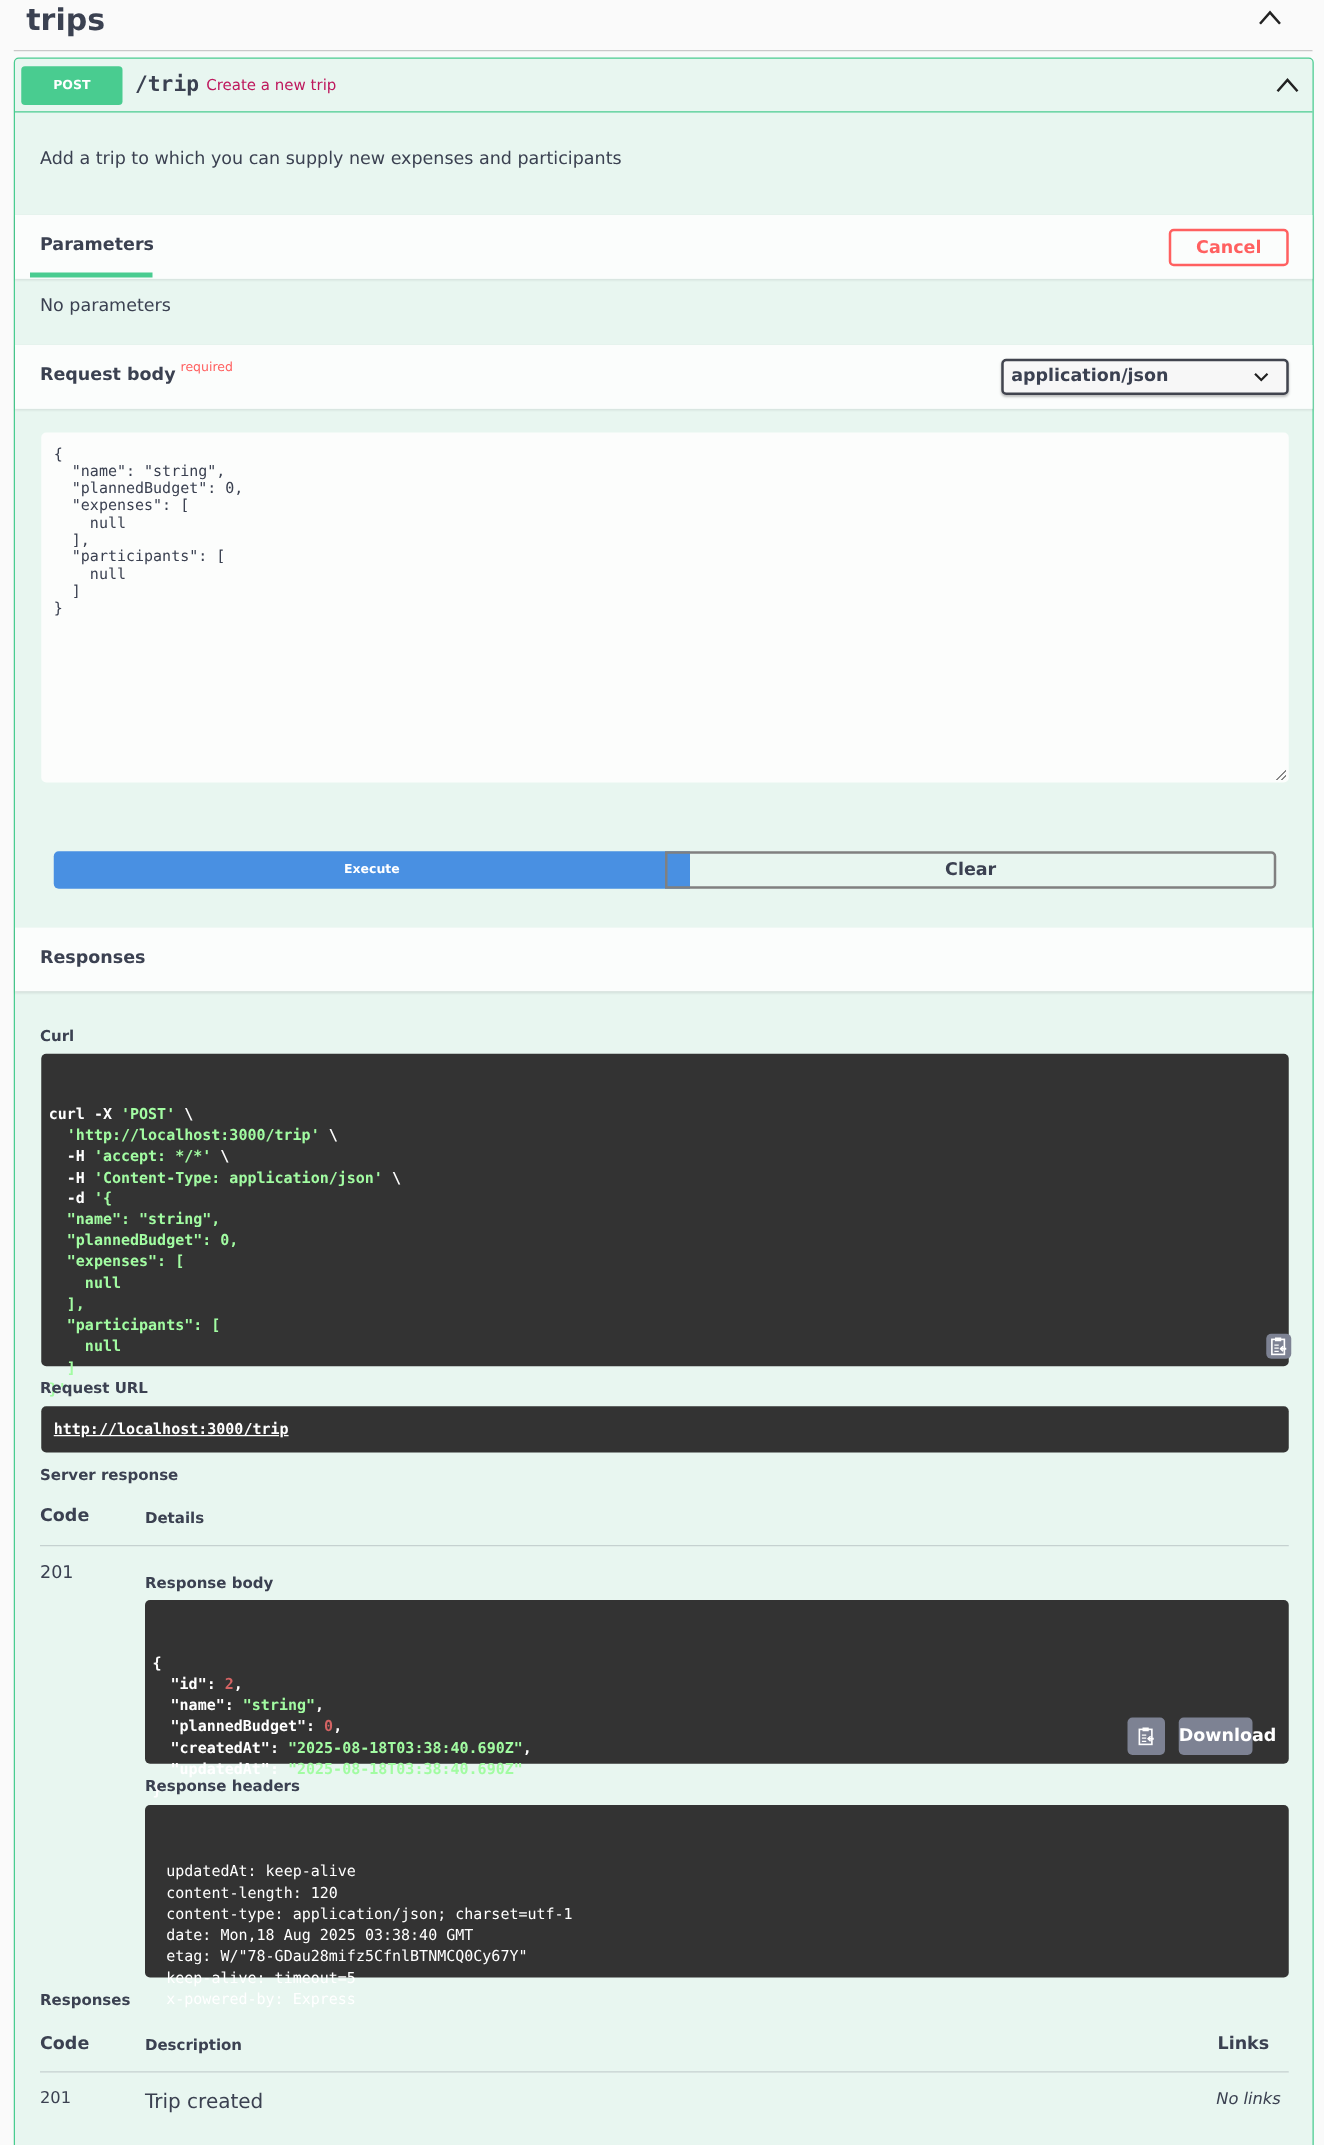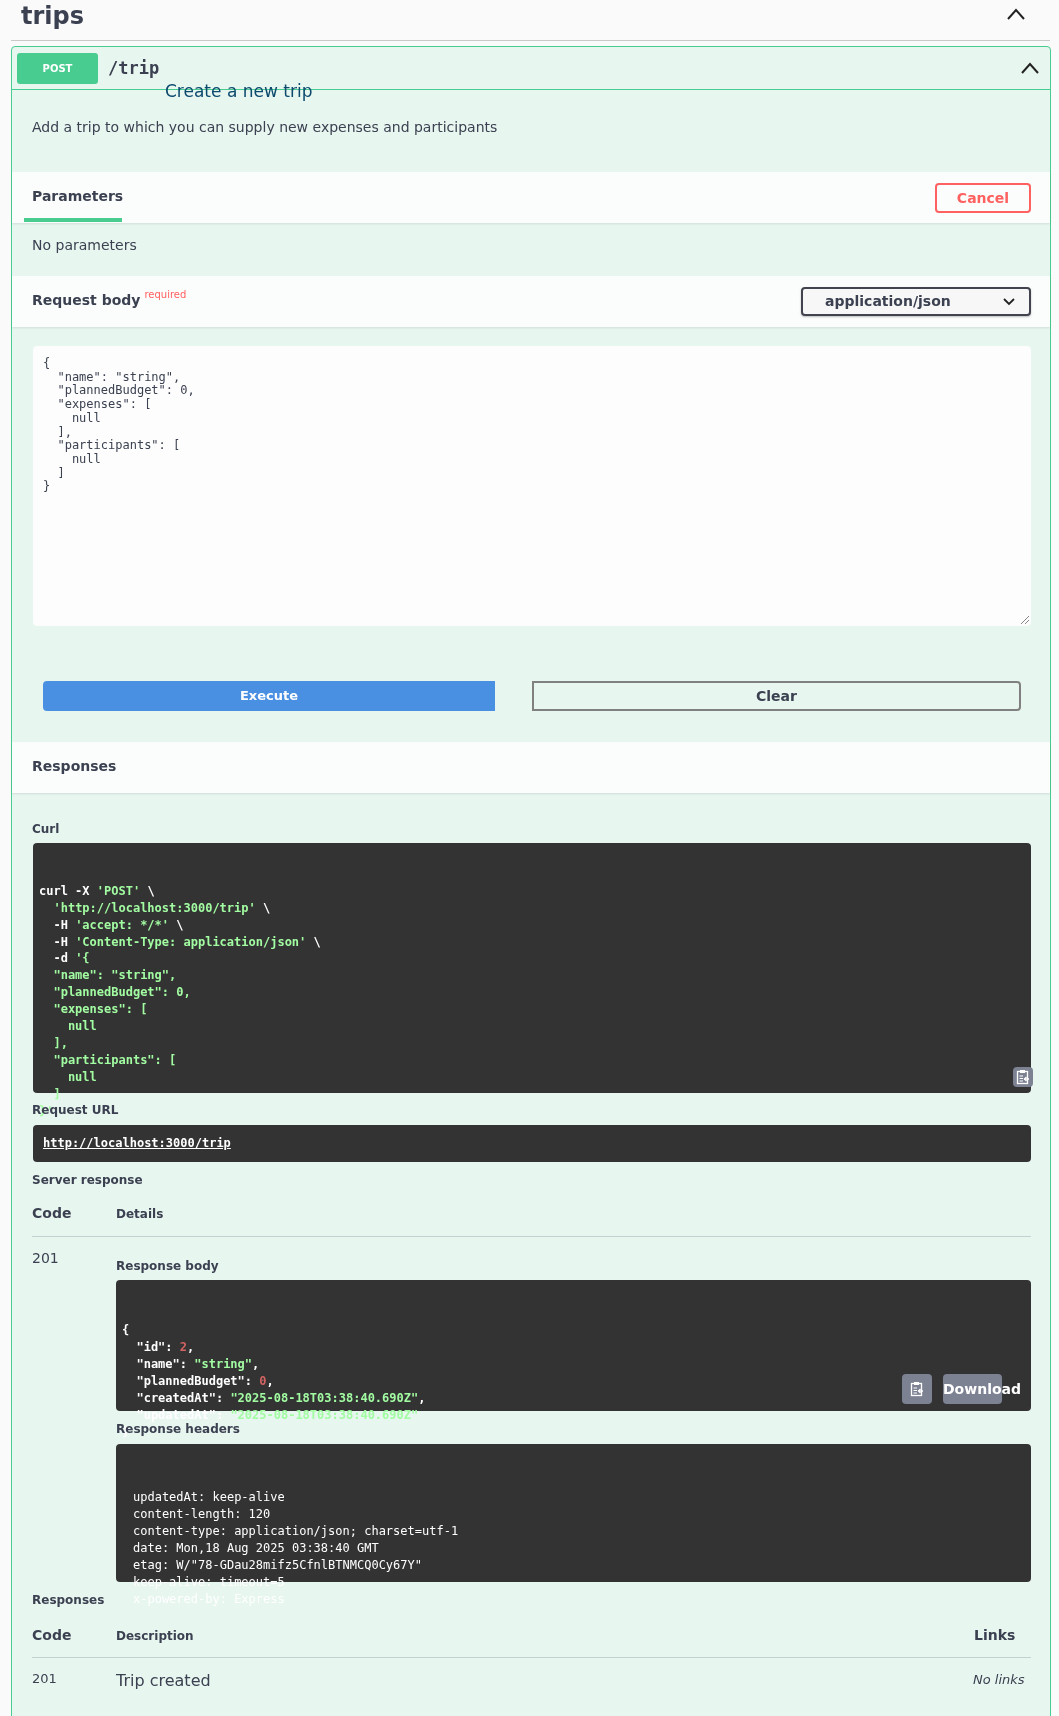--- a/index.html
+++ b/index.html
@@ -5,39 +5,39 @@
   * { box-sizing: border-box; margin: 0; padding: 0; }
   html, body { width: 1059px; height: 1716px; overflow: hidden; background: #fafafa; font-family: "DejaVu Sans", sans-serif; color: #3b4151; }
   .tag-title { position: absolute; left: 21px; top: 0; font-size: 24px; font-weight: bold; color: #3b4151; line-height: 32px; }
   .tag-chevron { position: absolute; left: 1006px; top: 6px; width: 20px; height: 16px; }
   .tag-divider { position: absolute; left: 11px; top: 40px; width: 1039px; height: 1px; background: #c9c9c9; }
 
   .opblock { position: absolute; left: 11px; top: 46px; width: 1040px; height: 1680px; background: #e8f6f0; border: 1px solid #49cc90; border-radius: 4px; }
   .summary { position: absolute; left: 0; top: 0; width: 1038px; height: 43px; border-bottom: 1px solid #49cc90; }
   .method { position: absolute; left: 5px; top: 6px; width: 81px; height: 31px; background: #49cc90; color: #fff; border-radius: 3px; font-size: 10px; font-weight: bold; text-align: center; line-height: 31px; }
   .path { position: absolute; left: 96px; top: 8px; font-family: "DejaVu Sans Mono", monospace; font-size: 17px; font-weight: bold; color: #3b4151; line-height: 26px; }
-  .summary-desc { position: absolute; left: 153px; top: 10px; font-size: 17px; color: #0c4a6e; line-height: 22px; margin-top: 23px; }
+  .summary-desc { position: absolute; left: 153px; top: 10px; font-size: 12px; color: #be185d; line-height: 22px; }
   .summary-chevron { position: absolute; left: 1008px; top: 13px; width: 20px; height: 16px; }
 
   .op-desc { position: absolute; left: 20px; top: 72px; font-size: 14px; color: #3b4151; }
 
   .section-header { position: absolute; left: 0; width: 1038px; background: rgba(255,255,255,.8); box-shadow: 0 1px 2px rgba(0,0,0,.1); }
   .section-title { position: absolute; left: 20px; font-size: 14px; font-weight: bold; color: #3b4151; }
   .tab-underline { position: absolute; left: 12px; width: 98px; height: 4px; background: #49cc90; }
   .cancel-btn { position: absolute; left: 923px; top: 11px; width: 96px; height: 30px; border: 2px solid #ff6060; border-radius: 4px; background: transparent; color: #ff6060; font-size: 14px; font-weight: bold; text-align: center; line-height: 26px; }
   .required { font-size: 10px; color: #ff6060; font-weight: normal; position: relative; top: -7px; margin-left: 4px; }
   .no-params { position: absolute; left: 20px; top: 190px; font-size: 14px; color: #3b4151; }
-  .select { position: absolute; left: 789px; top: 11px; width: 230px; height: 29px; border: 2px solid #41444e; border-radius: 4px; background: #f7f7f7; font-size: 14px; font-weight: bold; color: #3b4151; padding-left: 22px; line-height: 25px; box-shadow: 0 1px 2px rgba(0,0,0,.25); }
+  .select { position: absolute; left: 789px; top: 11px; width: 230px; height: 29px; border: 2px solid #41444e; border-radius: 4px; background: #f7f7f7; font-size: 14px; font-weight: bold; color: #3b4151; padding-left: 6px; line-height: 25px; box-shadow: 0 1px 2px rgba(0,0,0,.25); }
   .select .chev { position: absolute; right: 14px; top: 8px; width: 12px; height: 9px; }
 
   .textarea { position: absolute; left: 21px; top: 299px; width: 998px; height: 280px; background: #fcfdfc; border-radius: 4px; font-family: "DejaVu Sans Mono", monospace; font-size: 12px; line-height: 13.7px; color: #3b4151; padding: 11px 10px; white-space: pre; }
   .resize-grip { position: absolute; right: 2px; bottom: 2px; width: 10px; height: 10px; background: repeating-linear-gradient(135deg, transparent 0 2px, #888 2px 3px); clip-path: polygon(100% 0, 100% 100%, 0 100%); }
 
   .btn-group { position: absolute; left: 31px; top: 634px; width: 978px; height: 30px; }
-  .execute-btn { position: absolute; left: 0; top: 0; width: 452px; height: 30px; background: #4990e2; color: #fff; border-radius: 4px 0 0 4px; font-size: 13px; font-weight: bold; text-align: center; line-height: 30px; }
+  .execute-btn { position: absolute; left: 0; top: 0; width: 509px; height: 30px; background: #4990e2; color: #fff; border-radius: 4px 0 0 4px; font-size: 10px; font-weight: bold; text-align: center; line-height: 30px; }
   .clear-btn { position: absolute; left: 489px; top: 0; width: 489px; height: 30px; background: transparent; border: 2px solid #808080; border-radius: 0 4px 4px 0; color: #3b4151; font-size: 14px; font-weight: bold; text-align: center; line-height: 26px; }
 
   .label-sm { position: absolute; left: 20px; font-size: 12px; font-weight: bold; color: #3b4151; }
   .code-dark { position: absolute; background: #333; border-radius: 4px; color: #fff; font-family: "DejaVu Sans Mono", monospace; font-size: 12px; font-weight: bold; white-space: pre; }
   .str { color: #a2fca2; }
   .num { color: #d36363; }
   .copy-btn { position: absolute; width: 20px; height: 20px; background: #7d8293; border-radius: 4px; }
   .copy-btn svg { position: absolute; left: 3px; top: 2px; }
   .download-btn { position: absolute; background: #7d8293; color: #fff; border-radius: 4px; font-family: "DejaVu Sans", sans-serif; font-size: 14px; font-weight: bold; text-align: center; line-height: 30px; }
 

